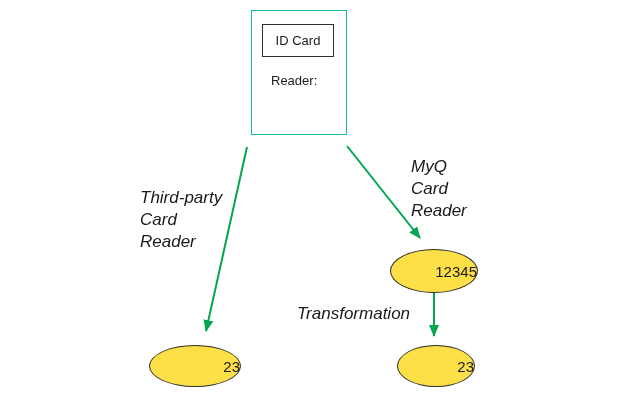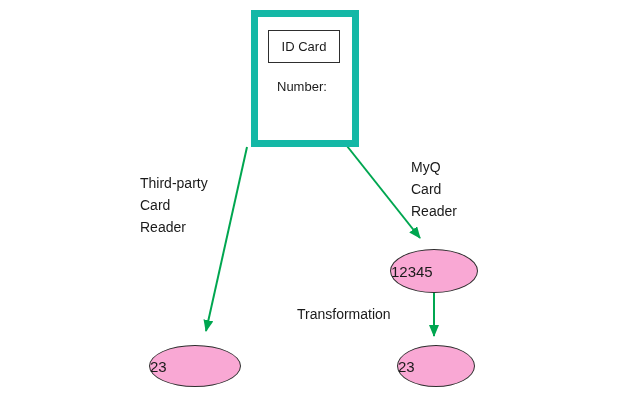--- a/index.html
+++ b/index.html
@@ -22,21 +22,21 @@
     width: 619px;
     height: 402px;
     pointer-events: none;
   }
   .id-card {
     position: absolute;
     left: 251px;
     top: 10px;
     width: 94px;
     height: 123px;
-    border: 7px solid #14b8a6;
+    border: 1px solid #14b8a6;
     background: #ffffff;
   }
   .id-card-title-box {
     position: absolute;
     left: 10px;
     top: 13px;
     width: 70px;
     height: 31px;
     border: 1px solid #2e2e2e;
     display: flex;
@@ -46,37 +46,38 @@
   }
   .id-card-number {
     position: absolute;
     left: 19px;
     top: 60px;
     font-size: 13px;
     line-height: 20px;
   }
   .flow-label {
     position: absolute;
-    font-size: 14px;
+    font-size: 17px;
     line-height: 22px;
+    font-style: italic;
   }
   .ellipse {
     position: absolute;
     border: 1px solid #2e2e2e;
     border-radius: 50%;
-    background: #f9a8d4;
+    background: #fde047;
     display: flex;
     align-items: center;
-    justify-content: flex-start;
+    justify-content: flex-end;
     font-size: 15px;
   }
   .ellipse-myq-id   { left: 390px; top: 249px; width: 86px; height: 42px; }
   .ellipse-tp-id    { left: 149px; top: 345px; width: 90px; height: 40px; }
   .ellipse-final-id { left: 397px; top: 345px; width: 76px; height: 40px; }
-  .label-third-party    { left: 140px; top: 172px; }
+  .label-third-party    { left: 140px; top: 187px; }
   .label-myq            { left: 411px; top: 156px; }
   .label-transformation { left: 297px; top: 303px; }
 </style>
 </head>
 <body>
 
 <div class="canvas">
 
   <svg class="arrow-layer" viewBox="0 0 619 402" xmlns="http://www.w3.org/2000/svg">
     <defs>
@@ -87,21 +88,21 @@
     <line x1="247" y1="147" x2="206" y2="331" stroke-width="2" marker-end="url(#arrowhead)" stroke="#00a650"></line>
     <line x1="347" y1="146" x2="420" y2="238" stroke-width="2" marker-end="url(#arrowhead)" stroke="#00a650"></line>
     <line x1="434" y1="293" x2="434" y2="336" stroke-width="2" marker-end="url(#arrowhead)" stroke="#00a650"></line>
   </svg>
 
   <div class="id-card">
     <div class="id-card-title-box">
       <span>ID Card</span>
     </div>
     <div class="id-card-number">
-      <div>Number:</div>
+      <div>Reader:</div>
     </div>
   </div>
 
   <div class="flow-label label-third-party">
     <div>Third-party</div>
     <div>Card</div>
     <div>Reader</div>
   </div>
 
   <div class="flow-label label-myq">

